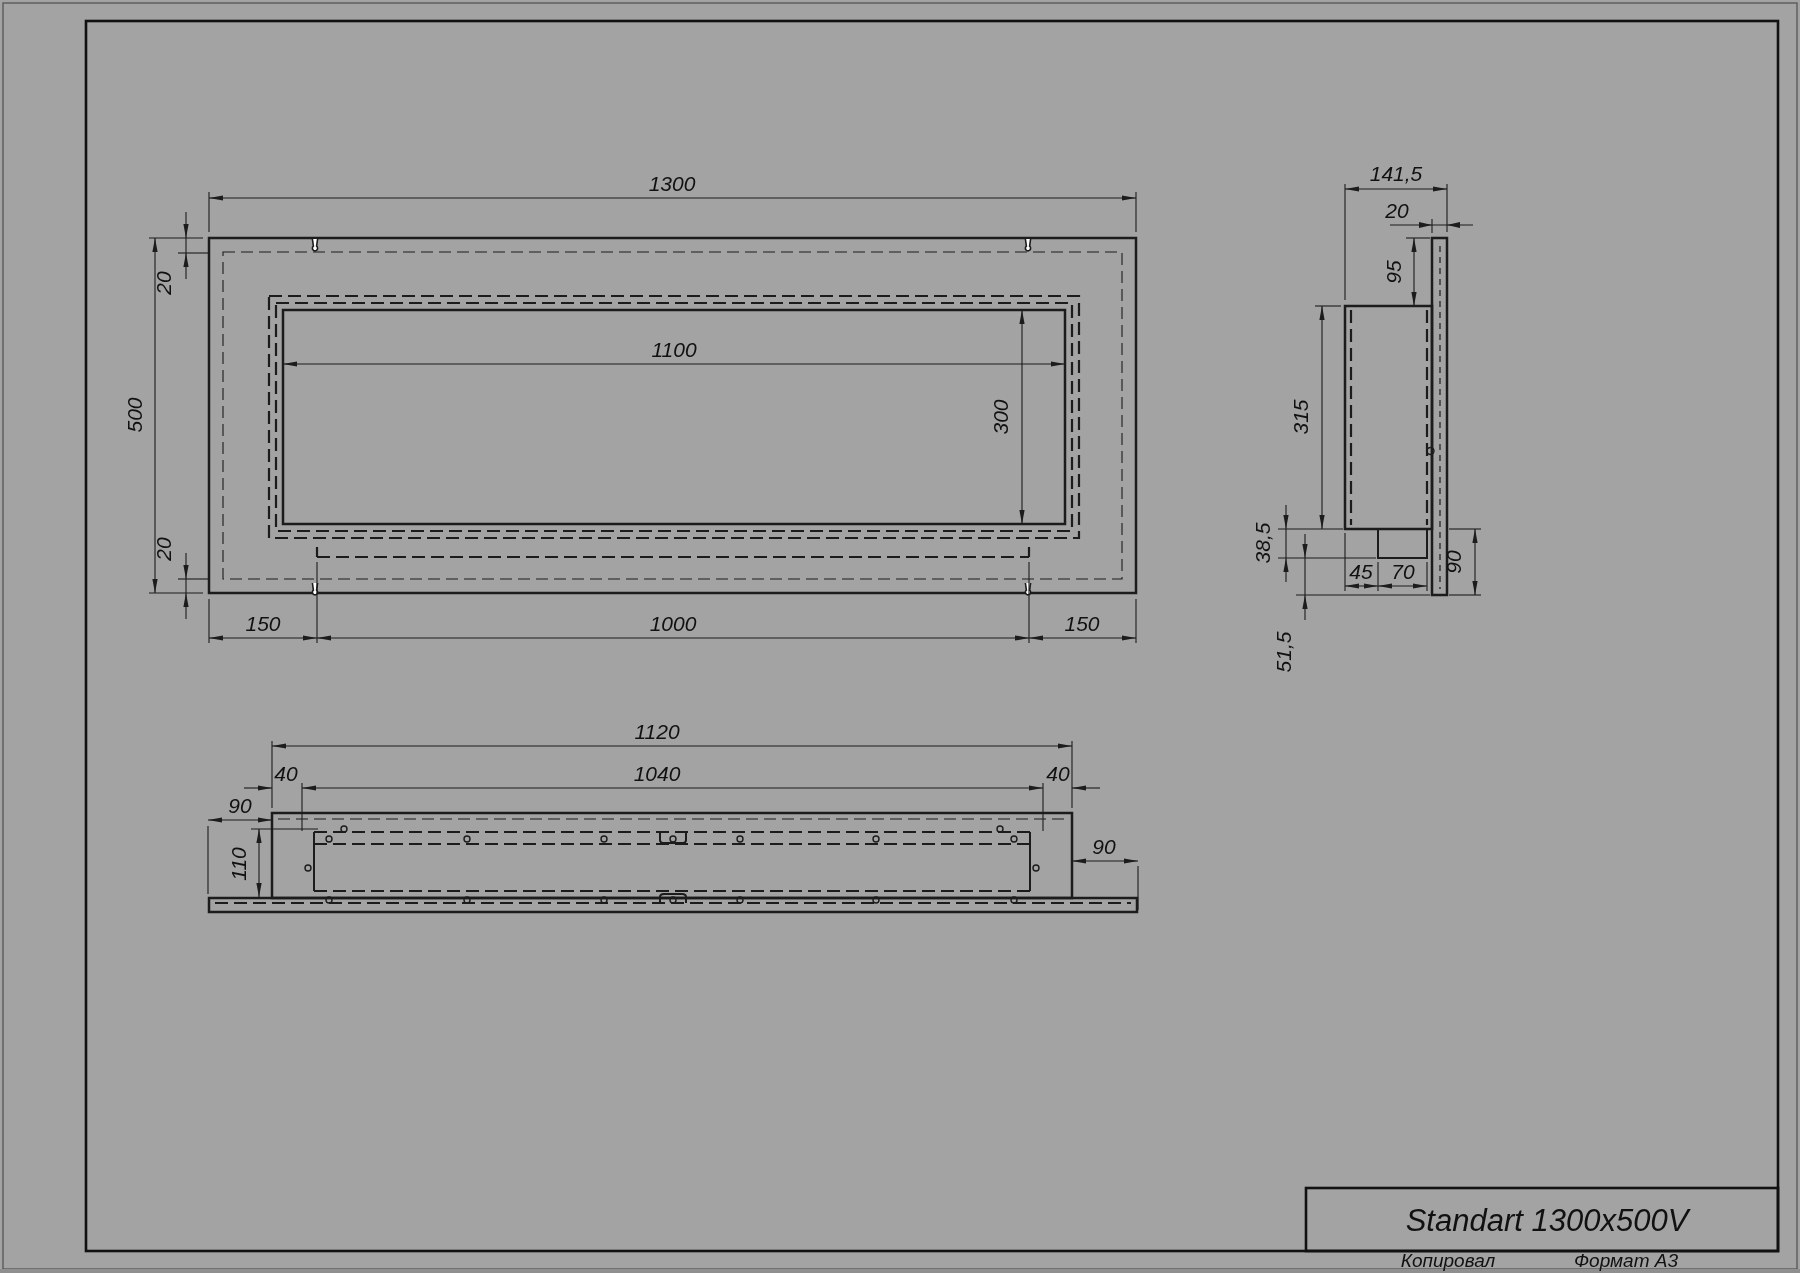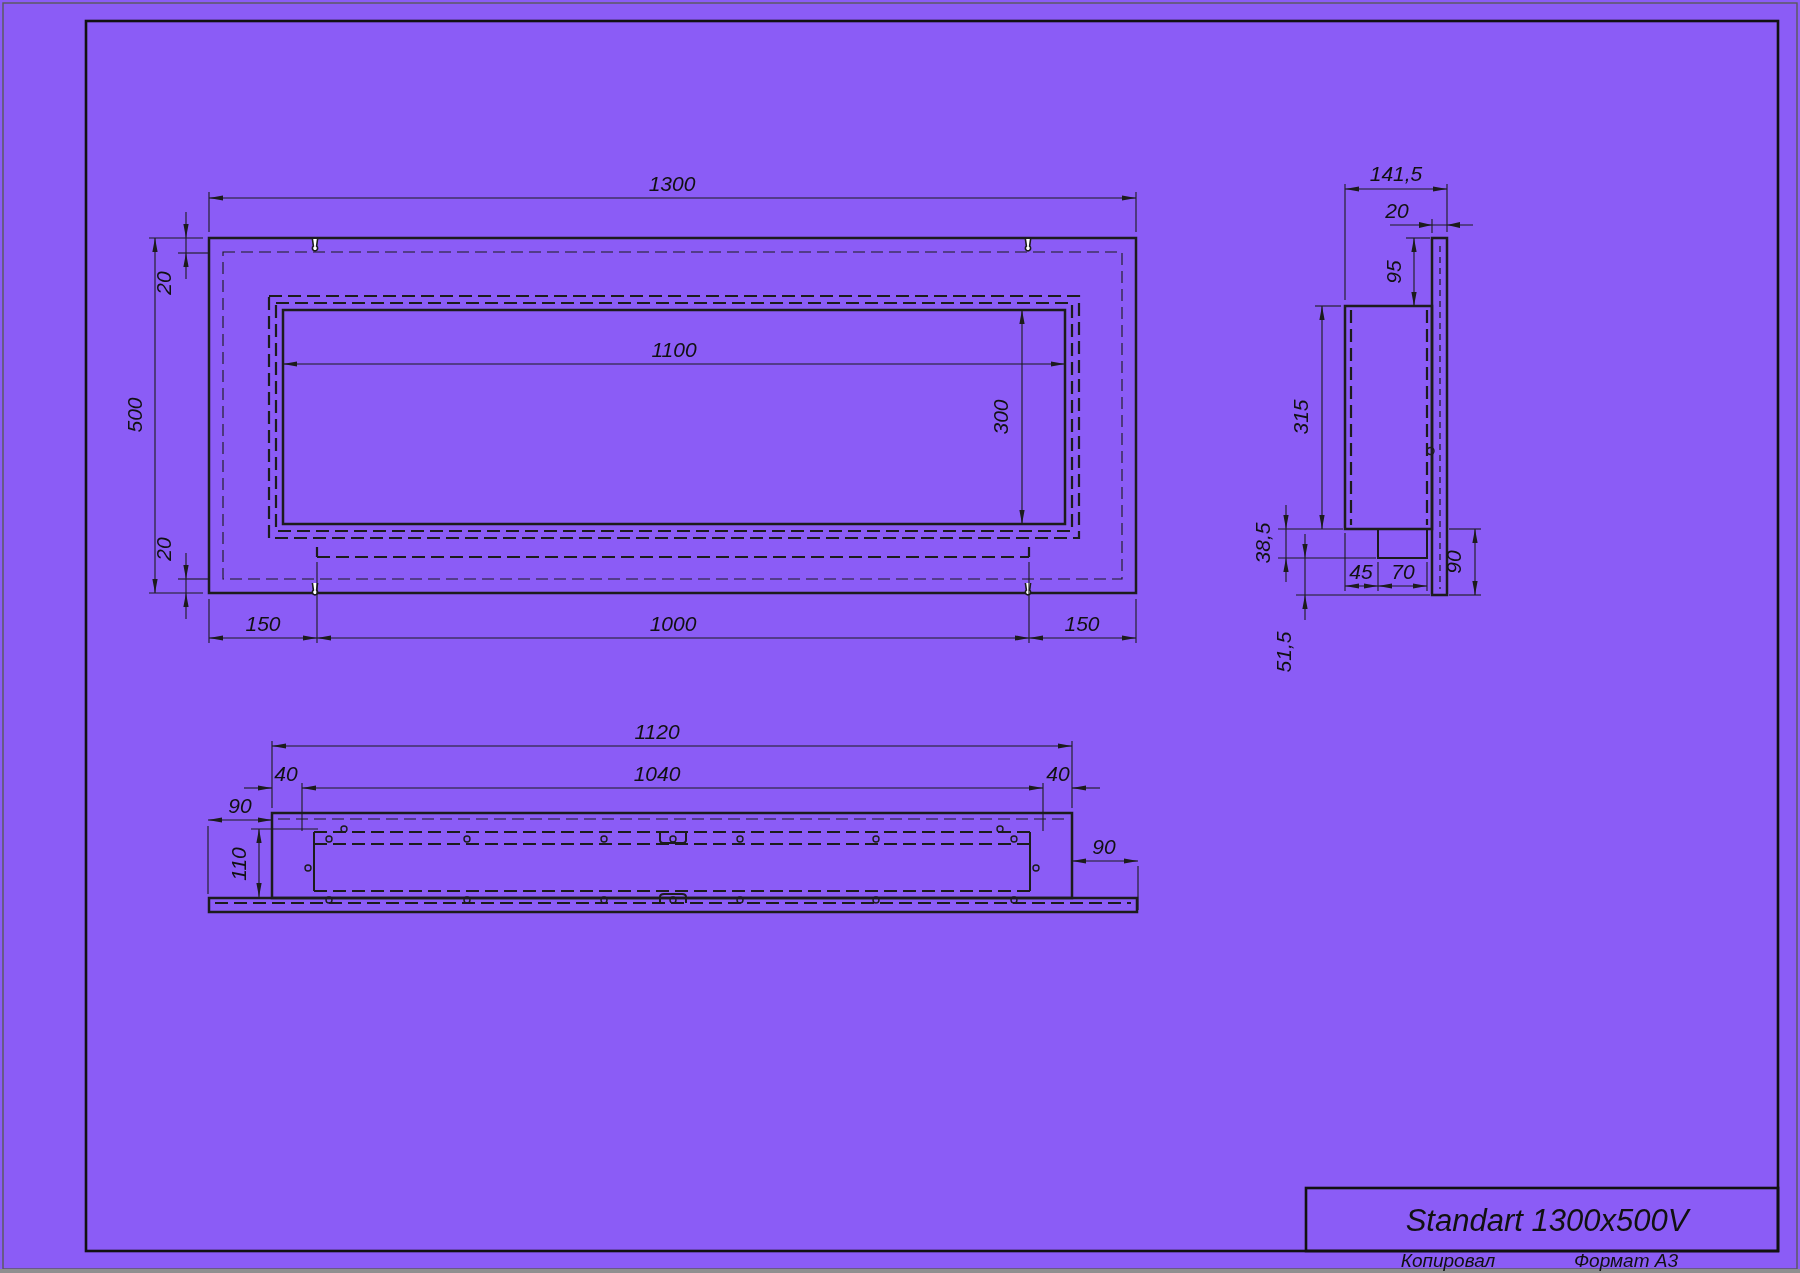--- a/index.html
+++ b/index.html
@@ -1,17 +1,17 @@
 <!DOCTYPE html>
 <html><head>
 <meta charset="utf-8">
 <title>Standart 1300x500V</title>
 <style>
   html,body{margin:0;padding:0;background:#ffffff;}
-  .page{position:relative;width:1800px;height:1273px;background:#8b5cf6;overflow:hidden;}
+  .page{position:relative;width:1800px;height:1273px;background:#a3a3a3;overflow:hidden;}
   svg{display:block;}
   
   .lw-thick{stroke:#1c1c1c;stroke-width:2.5;fill:none;}
   .lw-med{stroke:#1c1c1c;stroke-width:2;fill:none;}
   .lw-thin{stroke:#1c1c1c;stroke-width:1.1;fill:none;}
   .hdash{stroke:#1c1c1c;stroke-width:2.2;fill:none;stroke-dasharray:13 6;}
   .tdash{stroke:#1c1c1c;stroke-width:1.1;fill:none;stroke-dasharray:12 6;}
   .fdash{stroke:#1c1c1c;stroke-width:1.2;fill:none;stroke-dasharray:6 5;}
   .frame{stroke:#111;stroke-width:2.6;fill:none;}
   .paper{stroke:#5a5a5a;stroke-width:1.4;fill:none;}

